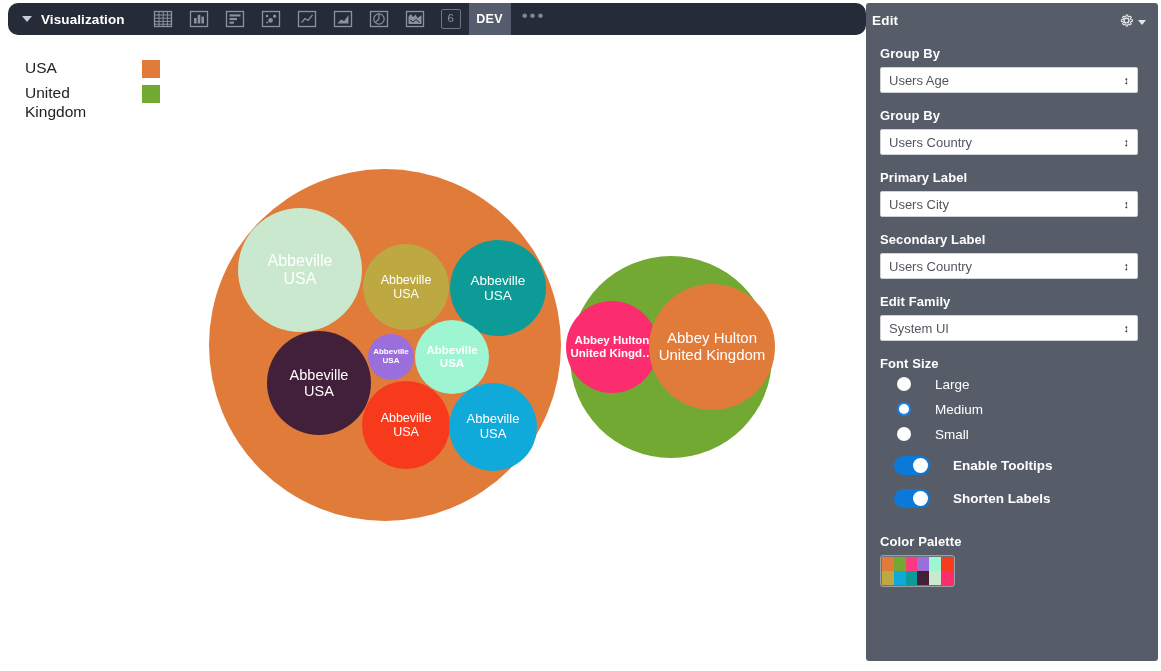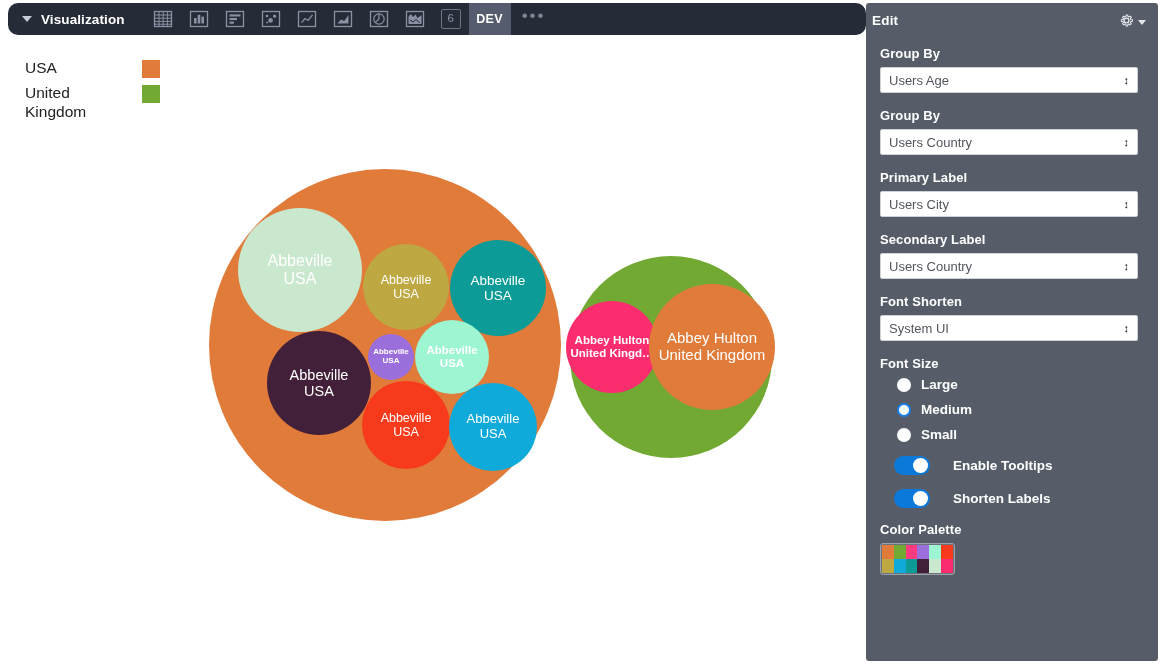--- a/index.html
+++ b/index.html
@@ -144,24 +144,23 @@
     cursor: pointer;
   }
   .select .arrows {
     position: absolute; right: 8px; top: 50%;
     transform: translateY(-50%);
     font-size: 11px; color: #111; line-height: 1;
   }
 
   .fontsize-label { margin-top: 1px; }
   .radio-row {
-    display: flex; align-items: center;
-    gap: 10px; margin: 0 0 10px 17px;
+    display: flex; 
+    gap: 24px; margin: 0 0 10px 17px;
     cursor: pointer;
-    font-weight: bold;
   }
   .radio {
     width: 14px; height: 14px; border-radius: 50%;
     background: #ffffff;
     flex: none;
   }
   .radio.sel {
     background: #ffffff;
     border: 2.5px solid #1a7fe0;
     box-shadow: 0 0 0 0 transparent;
@@ -359,21 +358,21 @@
         <span>Users City</span>
         <span class="arrows">↕</span>
       </div>
 
       <div class="field-label">Secondary Label</div>
       <div class="select">
         <span>Users Country</span>
         <span class="arrows">↕</span>
       </div>
 
-      <div class="field-label">Font Shorten</div>
+      <div class="field-label">Edit Family</div>
       <div class="select">
         <span>System UI</span>
         <span class="arrows">↕</span>
       </div>
 
       <div class="field-label fontsize-label">Font Size</div>
 
       <div class="radio-row">
         <span class="radio"></span>
         <span class="radio-text">Large</span>
@@ -386,21 +385,21 @@
         <span class="radio"></span>
         <span class="radio-text">Small</span>
       </div>
 
       <div class="toggle-row" style="margin-top:14px;">
         <span class="toggle">
             <span class="knob"></span>
           </span>
         <span class="toggle-text">Enable Tooltips</span>
       </div>
-      <div class="toggle-row" style="margin-bottom:14px;">
+      <div class="toggle-row" style="margin-bottom:26px;">
         <span class="toggle">
             <span class="knob"></span>
           </span>
         <span class="toggle-text">Shorten Labels</span>
       </div>
 
       <div class="field-label palette-label">Color Palette</div>
       <div class="palette" id="palette">
           <div class="sw" style="background: rgb(224, 123, 57);"></div>
           <div class="sw" style="background: rgb(114, 169, 50);"></div>

